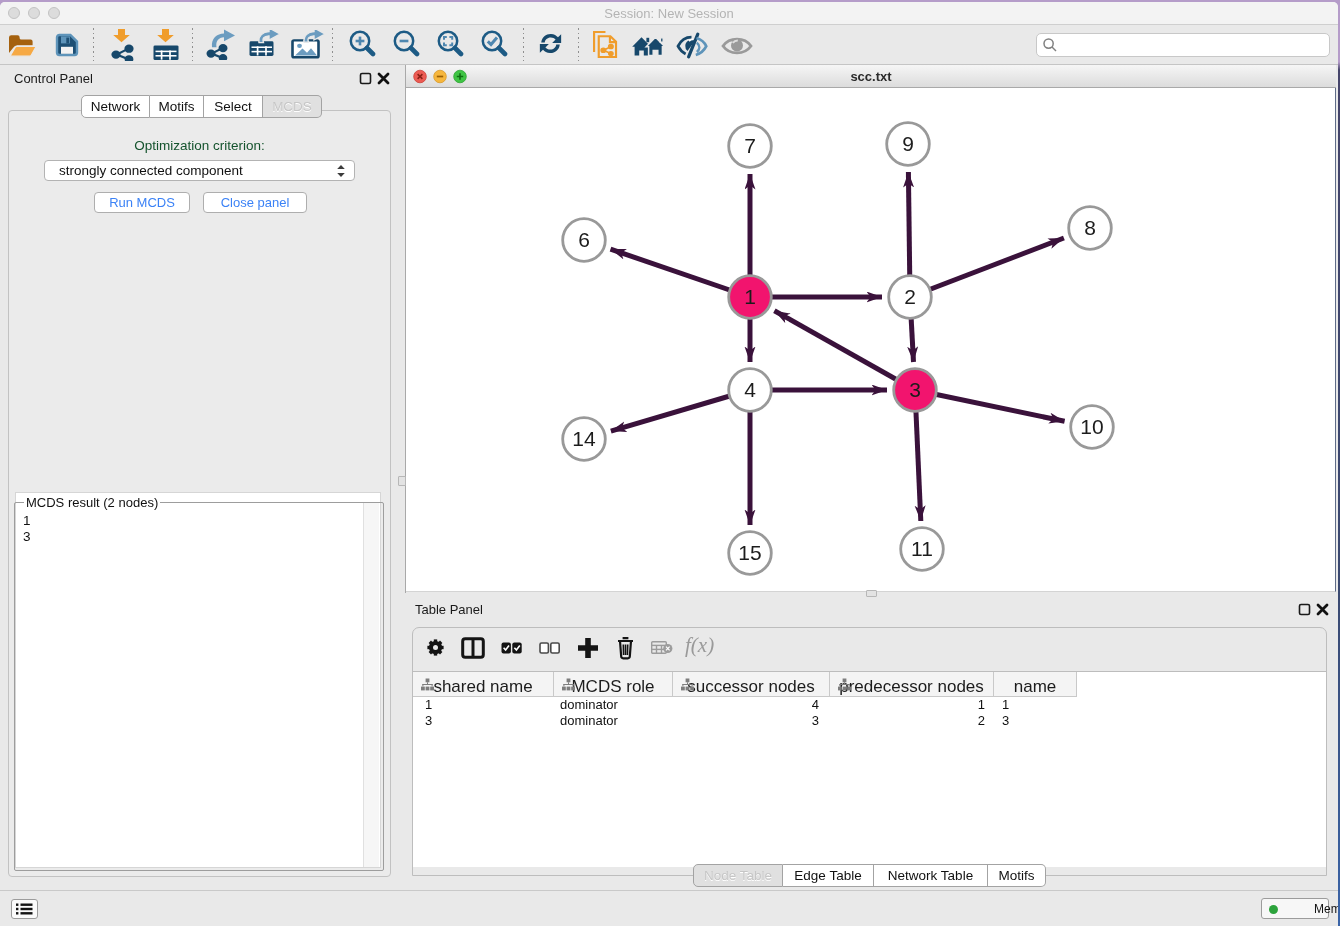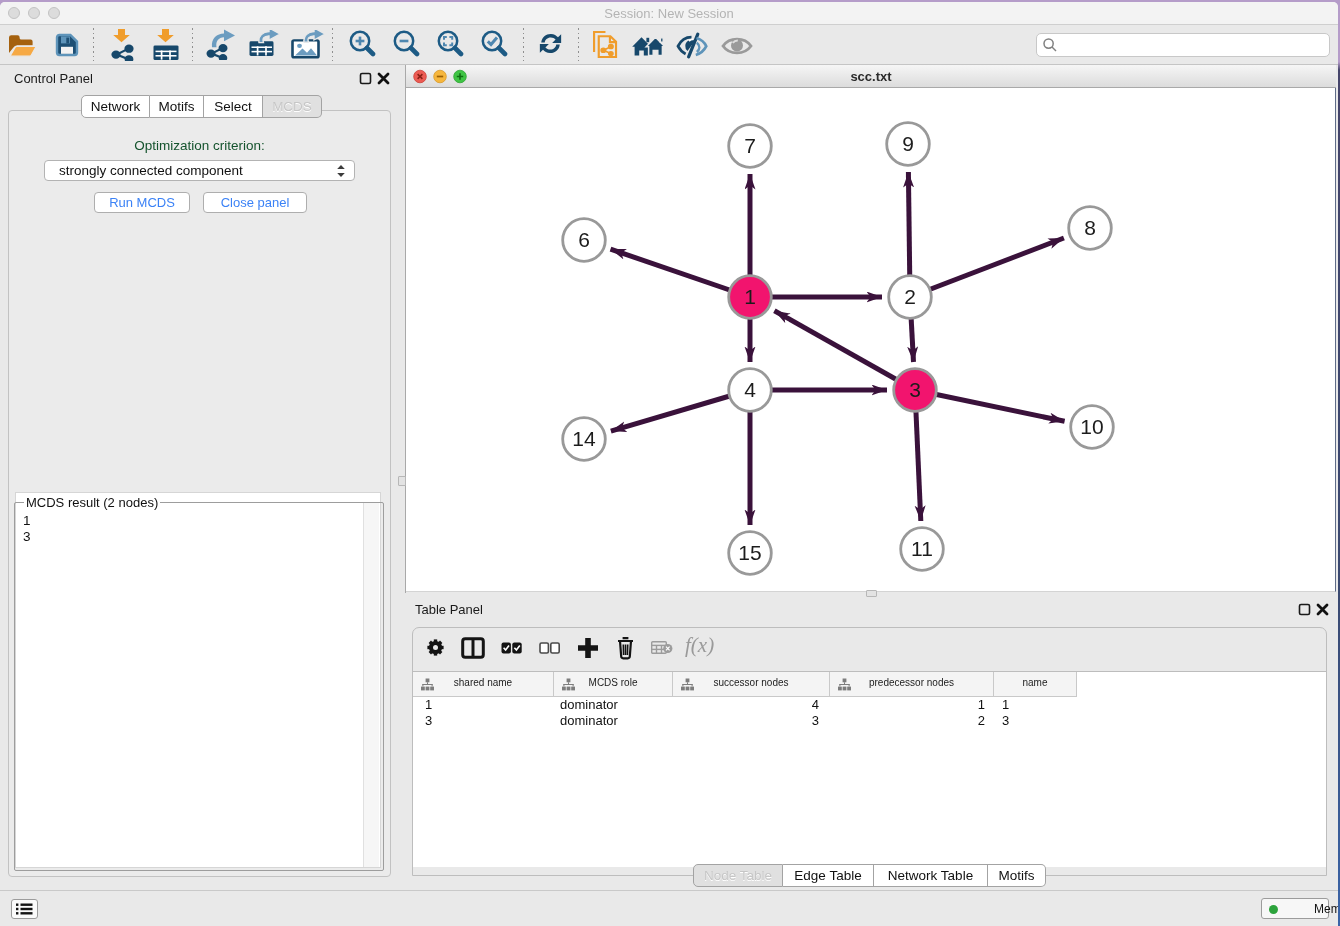--- a/index.html
+++ b/index.html
@@ -43,21 +43,21 @@
        border-right:1px solid #5f6c88;border-bottom:1px solid #d4d4d4;box-sizing:border-box;}
   
   #tp-title{position:absolute;left:415px;top:600px;font-size:13px;color:#1a1a1a;}
   #tp-panel{position:absolute;left:412px;top:625px;width:915px;height:249px;
        background:#e9e9e9;border:1px solid #bdbdbd;border-radius:7px 7px 0 0;box-sizing:border-box;}
   #tp-table{position:absolute;left:413px;top:669px;width:913px;height:196px;background:#fff;
        border-top:1px solid #bdbdbd;box-sizing:border-box;}
   #tp-header{position:absolute;left:0;top:0;width:664px;height:25px;background:#f4f4f4;
        border-bottom:1px solid #c9c9c9;box-sizing:border-box;}
   .hcell{position:absolute;top:0;height:24px;border-right:1px solid #c9c9c9;box-sizing:border-box;}
-  .hcell span{position:absolute;width:100%;text-align:center;top:5px;font-size:10px;color:#1c1c1c;}
+  .hcell span{position:absolute;width:100%;text-align:center;top:5px;font-size:17px;color:#1c1c1c;}
   .cell{position:absolute;font-size:13px;color:#111;}
   #statusbar{position:absolute;left:0;top:888px;width:1338px;height:36px;
        background:#e9e9e9;border-top:1px solid #c9c9c9;box-sizing:border-box;}
 </style>
 </head>
 <body>
 <svg width="0" height="0" style="position:absolute">
   <defs>
     <g id="tico" fill="#7d7d7d">
       <rect x="4.6" y="0.5" width="3.8" height="3.8"></rect>

